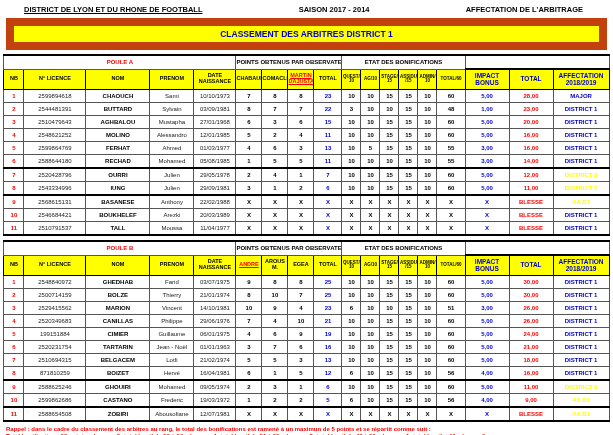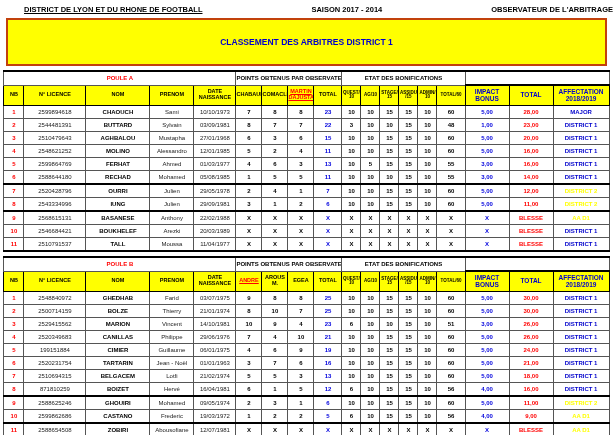--- a/index.html
+++ b/index.html
@@ -3,27 +3,27 @@
 <meta charset="utf-8">
 <style>
   html,body{margin:0;padding:0;}
   body{
     width:613px;height:435px;overflow:hidden;background:#fff;
     font-family:"Liberation Sans", sans-serif;color:#000;
     -webkit-font-smoothing:antialiased;
   }
   .topbar{
     display:flex;justify-content:space-between;align-items:center;
-    padding:5px 0 2px 24px;font-size:7.5px;font-weight:bold;gap:38px;
+    padding:5px 30px 2px 24px;font-size:7.5px;font-weight:bold;gap:38px;
   }
   .topbar .org{text-decoration:underline;}
   .banner{
-    margin:2px 6px 4px 6px;background:#ffff00;border:2px solid #c2410c;
+    margin:2px 6px 4px 6px;background:#ffff00;border:8px solid #c2410c;
     text-align:center;font-weight:bold;font-size:8.5px;color:#0000cc;
-    padding:17px 0;
+    padding:3px 0;
   }
   table.poule{
     border-collapse:collapse;table-layout:fixed;width:605px;
     margin:0 auto 4px auto;
   }
   table.poule td{
     border:1px solid #555;padding:0;text-align:center;height:12px;
     overflow:hidden;white-space:nowrap;font-size:6px;line-height:1.05;
     background:#fff;
   }
@@ -73,21 +73,21 @@
   .note-yellow{background:#ffff00;}
   .note-blue{color:#0000cc;}
   .note-blue .hl{color:#ff0000;}
 </style>
 </head>
 <body>
 
 <div class="topbar">
   <span class="org">DISTRICT DE LYON ET DU RHONE DE FOOTBALL</span>
   <span>SAISON 2017 - 2014</span>
-  <span>OBSERVATEUR DE L'ARBITRAGE</span>
+  <span>AFFECTATION DE L'ARBITRAGE</span>
 </div>
 
 <div class="banner">CLASSEMENT DES ARBITRES DISTRICT 1</div>
 
 <table class="poule">
     <colgroup>
       <col style="width: 20px;">
       <col style="width: 62px;">
       <col style="width: 64px;">
       <col style="width: 44px;">

